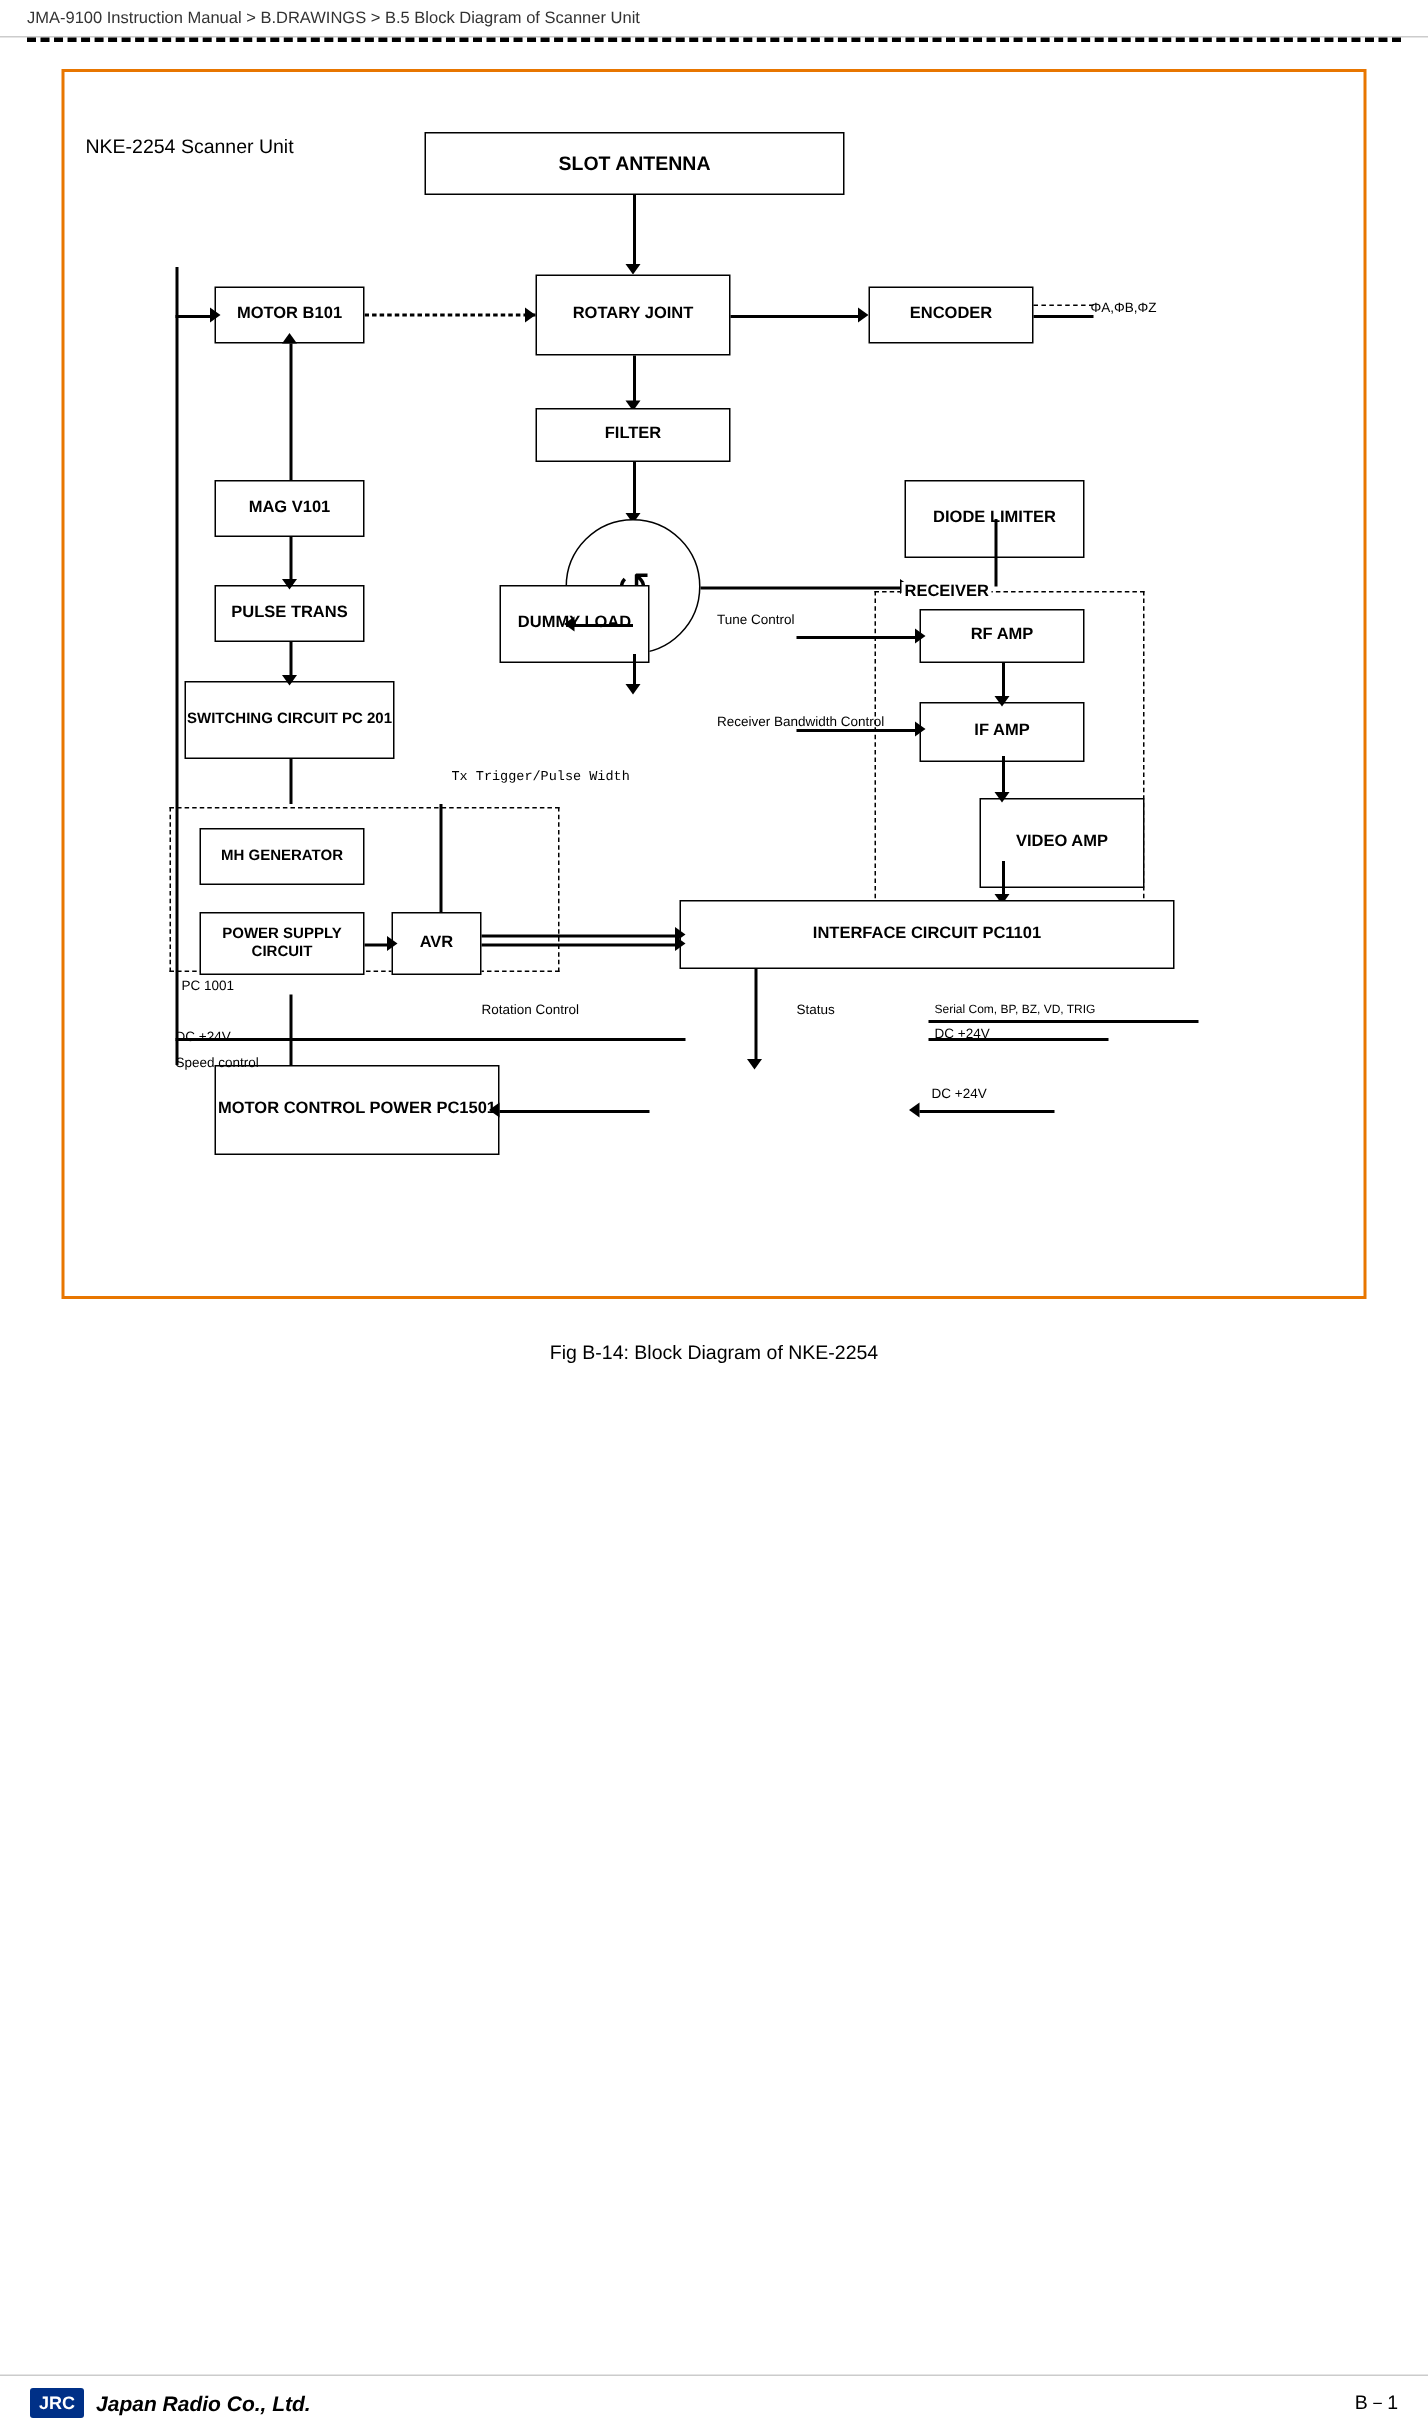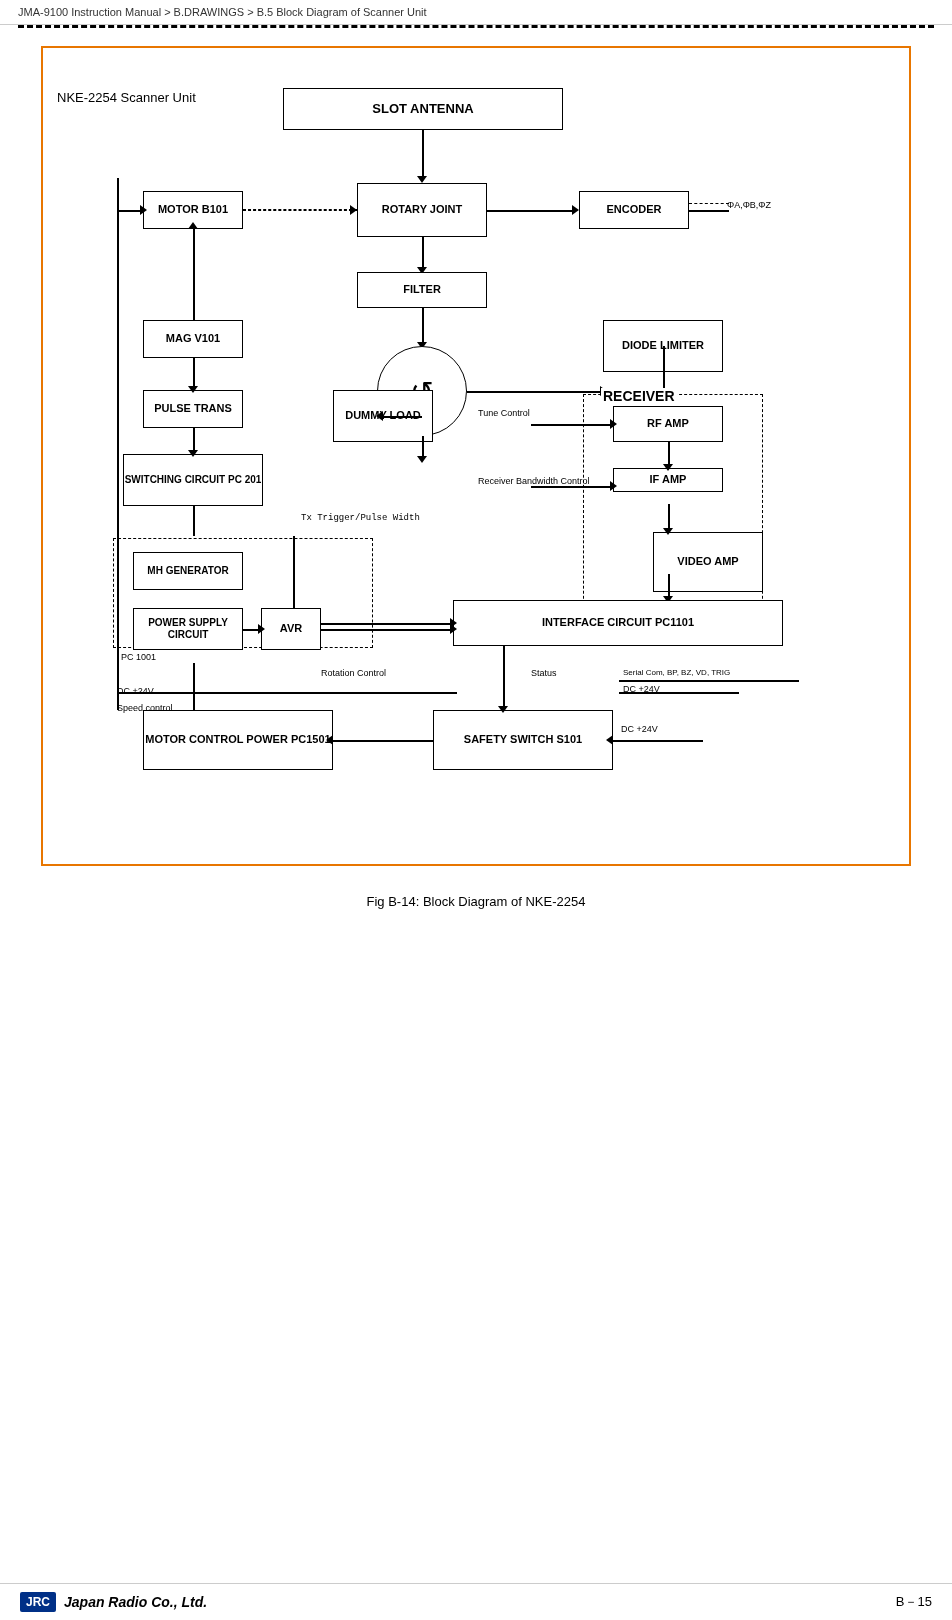--- a/index.html
+++ b/index.html
@@ -128,21 +128,21 @@
 
     
     .circle-arrow {
       font-size: 28px;
       color: #000;
     }
 
     
     .receiver-label {
       position: absolute;
-      font-size: 14px;
+      font-size: 11px;
       font-weight: bold;
       background: #fff;
       padding: 0 2px;
     }
 
     
     .caption {
       text-align: center;
       margin-top: 28px;
       font-size: 13px;
@@ -273,21 +273,21 @@
 
     <div style="position:absolute; left:540px; top:346px; width:180px; height:230px; border:1.5px dashed #000;"></div>
     <div class="receiver-label" style="left:558px; top:340px;">RECEIVER</div>
 
     <div class="block" style="left:570px; top:358px; width:110px; height:36px;">RF AMP</div>
 
     <div class="small-label" style="left:435px; top:360px;">Tune Control</div>
     <div class="line h" style="left:488px; top:376px; width:82px;"></div>
     <div class="arrow-right" style="left:567px; top:371px;"></div>
 
-    <div class="block" style="left:570px; top:420px; width:110px; height:24px;">IF AMP</div>
+    <div class="block" style="left:570px; top:420px; width:110px; height:40px;">IF AMP</div>
 
     <div class="line v" style="left:625px; top:394px; height:26px;"></div>
     <div class="arrow-down" style="left:620px; top:416px;"></div>
 
     <div class="small-label" style="left:435px; top:428px; line-height:1.3;">Receiver
 Bandwidth
 Control</div>
     <div class="line h" style="left:488px; top:438px; width:82px;"></div>
     <div class="arrow-right" style="left:567px; top:433px;"></div>
 
@@ -336,22 +336,20 @@
     <div class="small-label" style="left:580px; top:636px;">DC +24V</div>
 
     <div class="line h" style="left:74px; top:644px; width:340px;"></div>
     <div class="line h" style="left:576px; top:632px; width:180px;"></div>
     <div class="line h" style="left:576px; top:644px; width:120px;"></div>
 
     <div class="block" style="left:100px; top:662px; width:190px; height:60px; font-size:11px;">MOTOR CONTROL
 POWER
 PC1501</div>
 
-    <div class="block" style="left:390px; top:662px; width:180px; height:60px; font-size:11px;">SAFETY SWITCH
-S101</div>
 
     <div class="line h" style="left:290px; top:692px; width:100px;"></div>
     <div class="arrow-left" style="left:283px; top:687px;"></div>
 
     <div class="small-label" style="left:578px; top:676px;">DC +24V</div>
     <div class="line h" style="left:570px; top:692px; width:90px;"></div>
     <div class="arrow-left" style="left:563px; top:687px;"></div>
 
     <div class="small-label" style="left:74px; top:655px;">Speed control</div>
 
@@ -369,14 +367,14 @@
   <div class="caption">
     <span>Fig B-14:  Block Diagram of NKE-2254</span>
   </div>
 </div>
 
 <div class="footer">
   <div class="footer-logo">
     <div class="jrc-box">JRC</div>
     <div class="footer-company">Japan Radio Co., Ltd.</div>
   </div>
-  <div class="footer-page">B－15</div>
+  <div class="footer-page">B－1</div>
 </div>
 
 </body></html>

